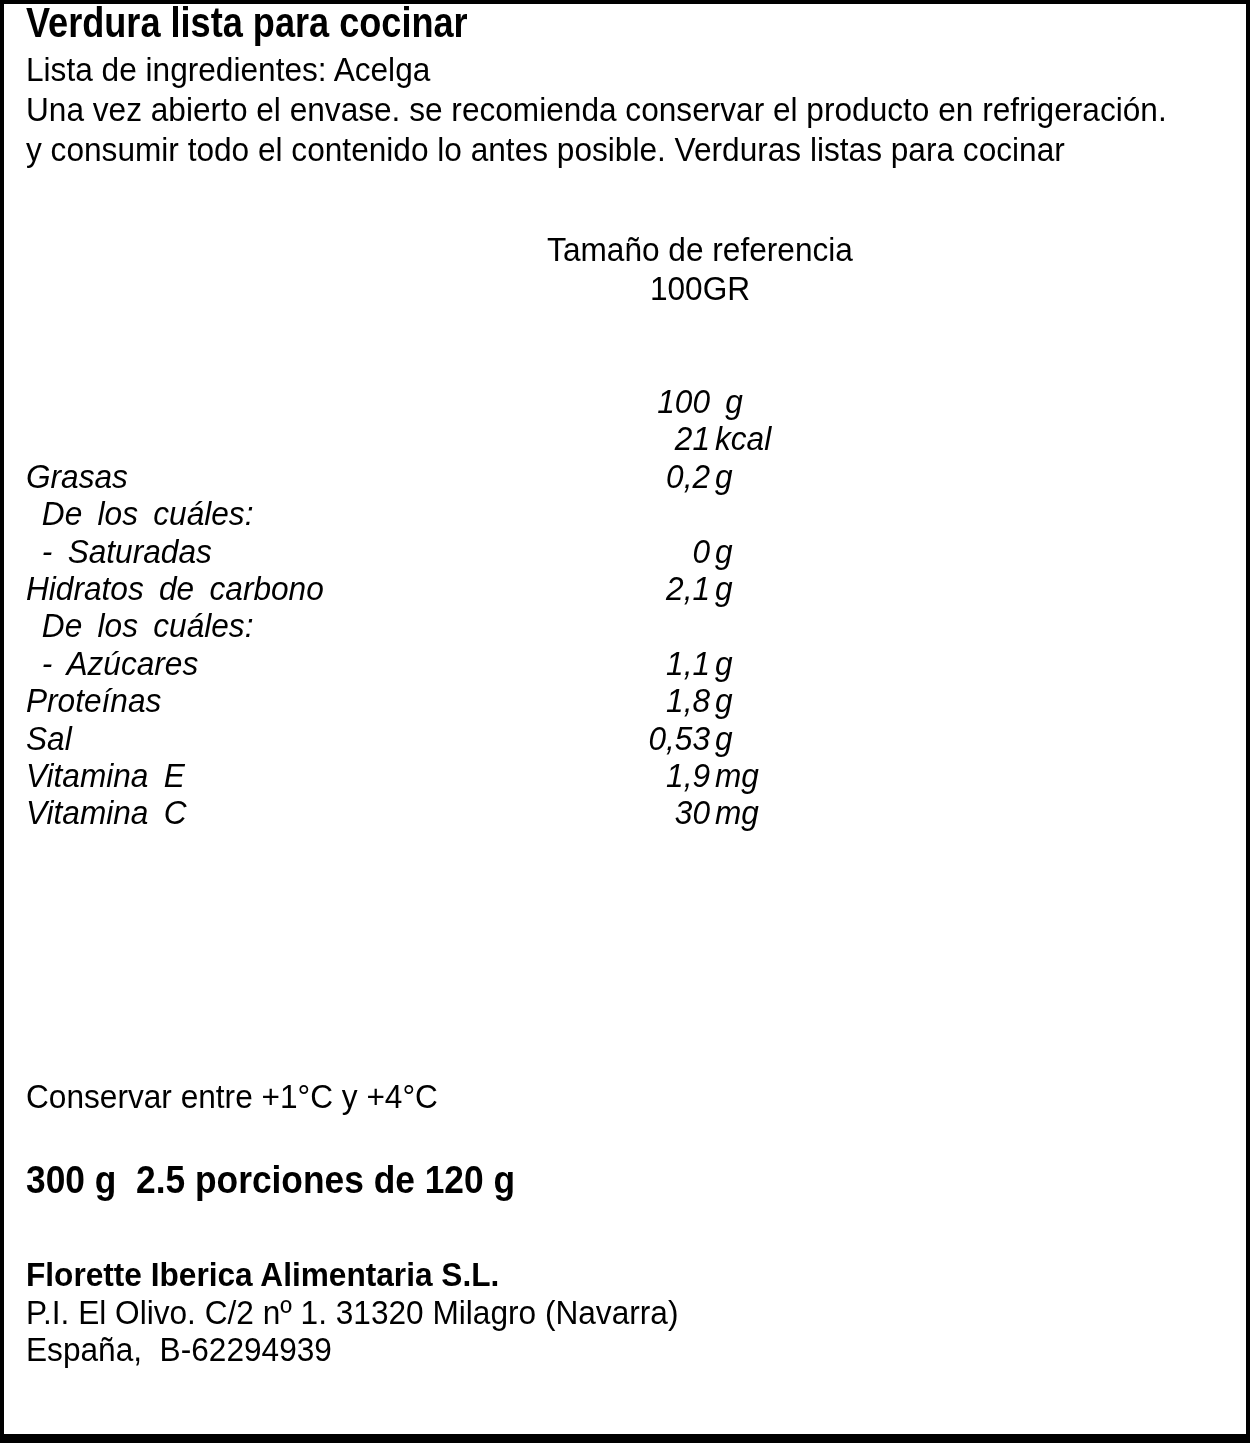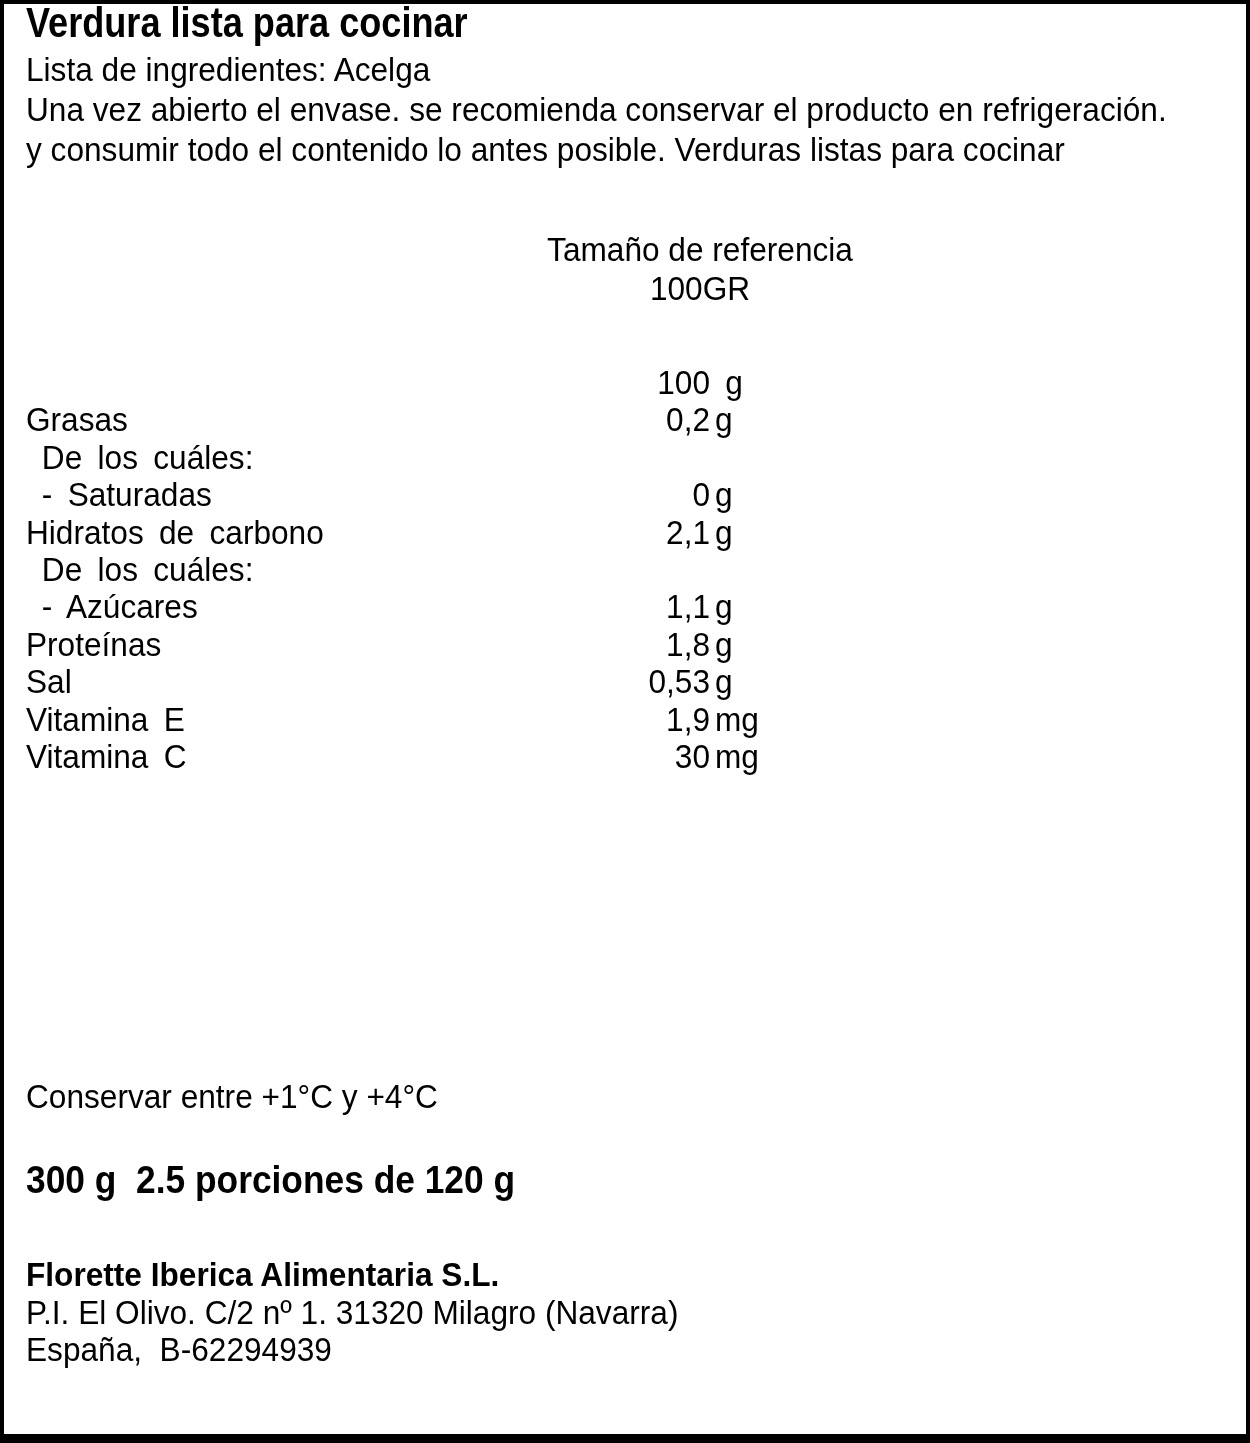--- a/index.html
+++ b/index.html
@@ -29,22 +29,23 @@
     transform:scaleX(0.84);
   }
   .centered {
     left:296px; width:800px;
     text-align:center;
     transform-origin:50% 50%;
   }
   
   .ntable {
     position:absolute;
-    left:22px; top:360px;
+    left:22px; top:379px;
     width:1216px;
+    font-style:italic;
   }
   .nrow {
     position:relative;
     height:37.4px;
     line-height:37.4px;
     font-size:34px;
   }
   .nrow .nlabel {
     display:inline-block;
     white-space:pre;
@@ -105,20 +106,25 @@
 
   <div class="line centered" style="top:266px;">100GR</div>
 
   <div class="ntable">
       <div class="nrow header-row">
       <span class="nlabel"></span>
       <span class="nnum">100</span>
       <span class="nunit">g</span>
     </div>
       <div class="nrow">
+      <span class="nlabel"></span>
+      <span class="nnum">21</span>
+      <span class="nunit">kcal</span>
+    </div>
+      <div class="nrow">
       <span class="nlabel">Grasas</span>
       <span class="nnum">0,2</span>
       <span class="nunit">g</span>
     </div>
       <div class="nrow indent">
       <span class="nlabel">De los cuáles:</span>
       <span class="nnum"></span>
       <span class="nunit"></span>
     </div>
       <div class="nrow indent">

